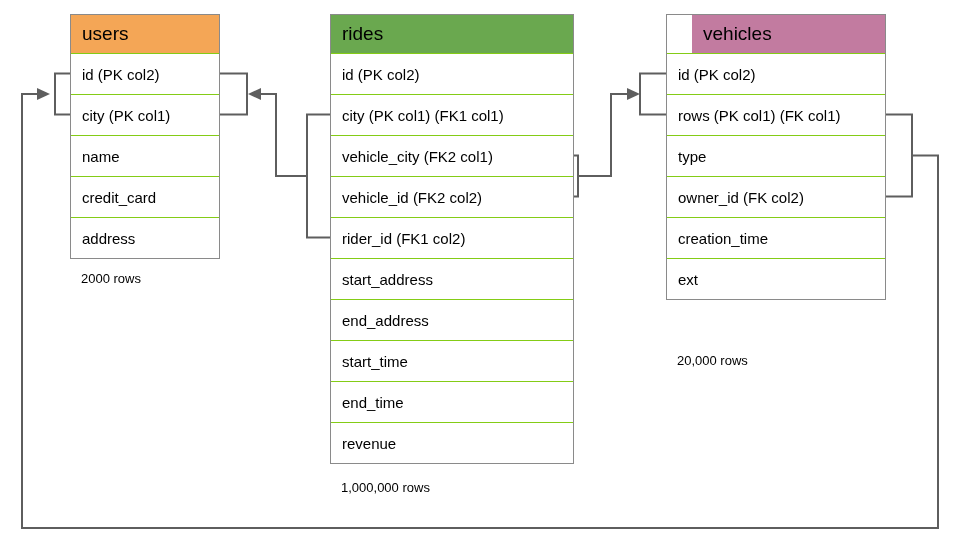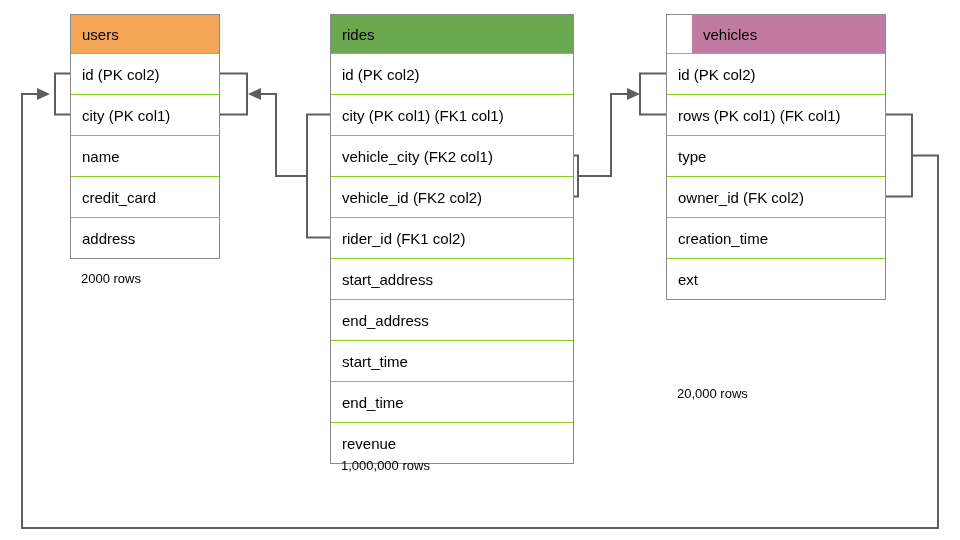--- a/index.html
+++ b/index.html
@@ -21,21 +21,21 @@
     border: 1px solid #8a8a8a;
     background: #ffffff;
     z-index: 2;
   }
   .db-table .thead {
     box-sizing: border-box;
     height: 38px;
     display: flex;
     align-items: center;
     padding-left: 11px;
-    font-size: 15px;
+    font-size: 19px;
     color: #000000;
   }
   .db-table .trow {
     box-sizing: border-box;
     height: 41px;
     display: flex;
     align-items: center;
     padding-left: 11px;
     font-size: 15px;
     color: #000000;
@@ -88,32 +88,32 @@
     <div class="trow">city (PK col1) (FK1 col1)</div>
     <div class="trow">vehicle_city (FK2 col1)</div>
     <div class="trow">vehicle_id (FK2 col2)</div>
     <div class="trow">rider_id (FK1 col2)</div>
     <div class="trow">start_address</div>
     <div class="trow">end_address</div>
     <div class="trow">start_time</div>
     <div class="trow">end_time</div>
     <div class="trow">revenue</div>
   </div>
-  <div class="rowcount" style="left:341px; top:458px;">1,000,000 rows</div>
+  <div class="rowcount" style="left:341px; top:480px;">1,000,000 rows</div>
 
   <div class="db-table" style="left:666px; top:14px; width:220px;">
     <div class="thead" style="background: rgb(194, 123, 160); margin-left: 25px;">vehicles</div>
     <div class="trow">id (PK col2)</div>
     <div class="trow">rows (PK col1) (FK col1)</div>
     <div class="trow">type</div>
     <div class="trow">owner_id (FK col2)</div>
     <div class="trow">creation_time</div>
     <div class="trow">ext</div>
   </div>
-  <div class="rowcount" style="left:677px; top:353px;margin-top:33px;">20,000 rows</div>
+  <div class="rowcount" style="left:677px; top:353px;">20,000 rows</div>
 
   <svg id="connectors" width="960" height="540" viewBox="0 0 960 540">
 
     <g>
       <path d="M 220,73.5 H 247 V 114.5 H 220"></path>
       <path d="M 330,114.5 H 307 V 237.5 H 330"></path>
       <path d="M 307,176 H 276 V 94 H 253"></path>
       <polygon points="248,94 261,88 261,100"></polygon>
     </g>
 

